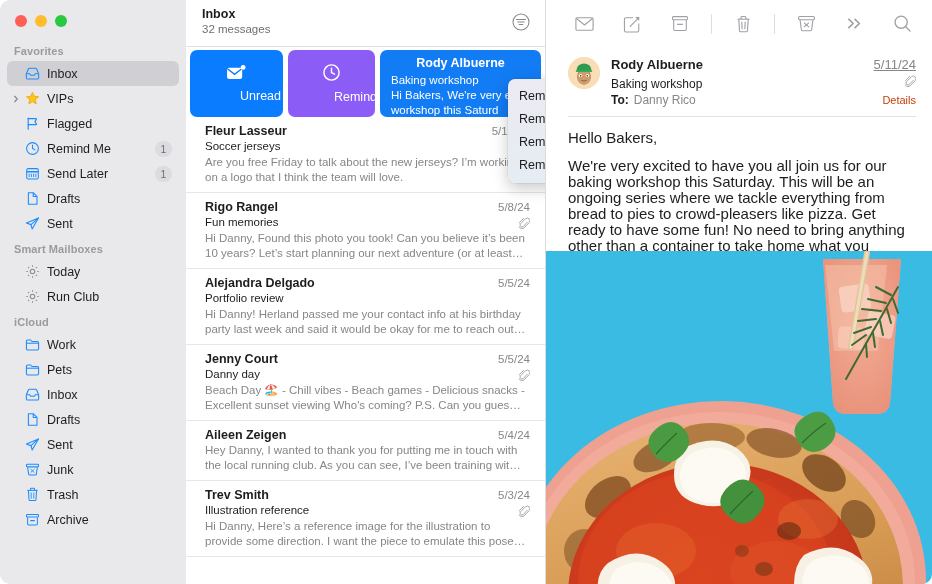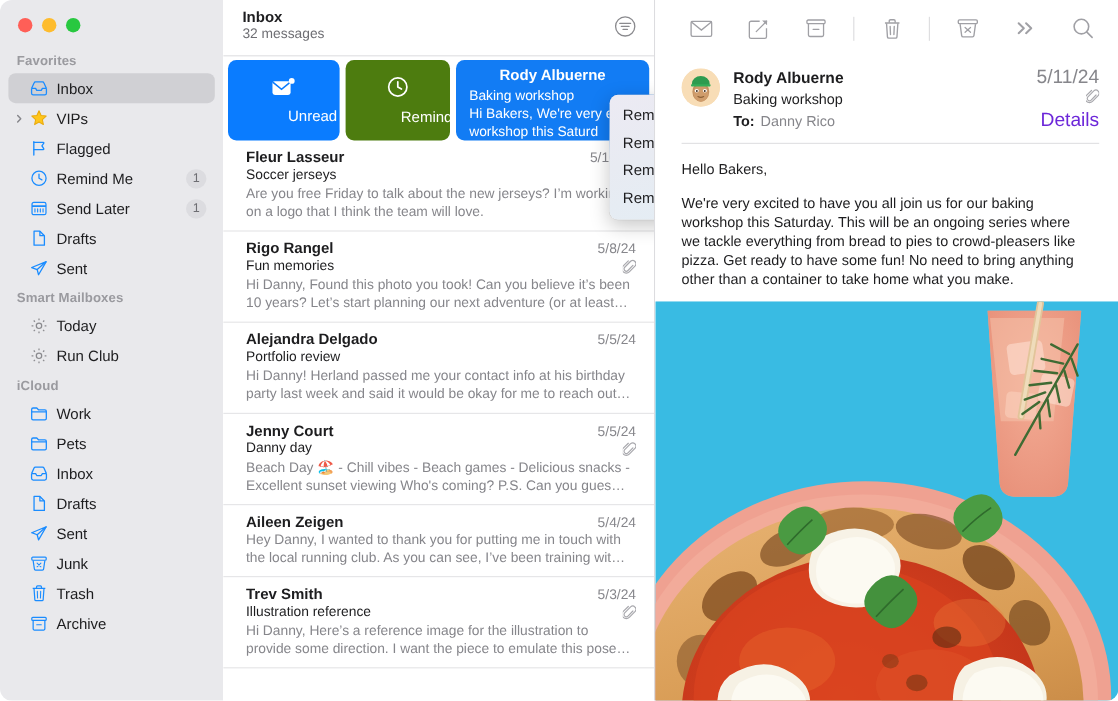--- a/index.html
+++ b/index.html
@@ -124,21 +124,21 @@
   }
   .swipe-btn {
     border-radius: 7px;
     display: flex; flex-direction: column;
     align-items: center; justify-content: center;
     color: #ffffff;
     gap: 4px;
   }
   .swipe-btn .sw-label { font-size: 12.5px; margin-left: 48px; }
   #swipe-unread { width: 93px; background: #0a7cff; }
-  #swipe-remind { width: 87px; background: #4d7c0f; }
+  #swipe-remind { width: 87px; background: #8b5cf6; }
   #swipe-selected {
     flex: 1 1 auto;
     background: #127cf4;
     border-radius: 7px;
     padding: 5px 11px 0 11px;
     color: #ffffff;
     overflow: hidden;
   }
   #swipe-selected .sel-from {
     font-size: 12.5px; font-weight: bold;
@@ -220,32 +220,32 @@
   #avatar {
     width: 32px; height: 32px; border-radius: 50%;
     flex: 0 0 32px;
     background: #f7deb9;
     position: relative; overflow: hidden;
     margin-top: 2px;
   }
   #hdr-fields { flex: 1 1 auto; }
   .hdr-line { display: flex; align-items: baseline; }
   .hdr-from { font-size: 13px; font-weight: bold; color: #1d1d1f; flex: 1 1 auto; line-height: 19px; }
-  .hdr-date { font-size: 16px; color: #86868b; }
+  .hdr-date { font-size: 13px; color: #86868b; text-decoration: underline; }
   .hdr-subject { font-size: 12px; color: #1d1d1f; flex: 1 1 auto; line-height: 17px; }
   .hdr-to-label { font-size: 12px; font-weight: bold; color: #1d1d1f; margin-right: 5px; }
   .hdr-to-value { font-size: 12px; color: #86868b; flex: 1 1 auto; }
-  .hdr-details { font-size: 16px; color: #6d28d9; }
+  .hdr-details { font-size: 11px; color: #c2410c; }
   #hdr-divider {
     height: 1px; background: #e2e2e4;
     margin: 9px 16px 0 22px;
   }
   #msg-body {
     padding: 13px 24px 0 22px;
-    font-size: 12px;
+    font-size: 15px;
     color: #1d1d1f;
     line-height: 16px;
     font-family: "Liberation Sans", sans-serif;
   }
   #msg-body p { margin-bottom: 12px; }
   #attachment-image {
     position: absolute;
     left: 0; right: 0; bottom: 0;
     top: 251px;
     overflow: hidden;

